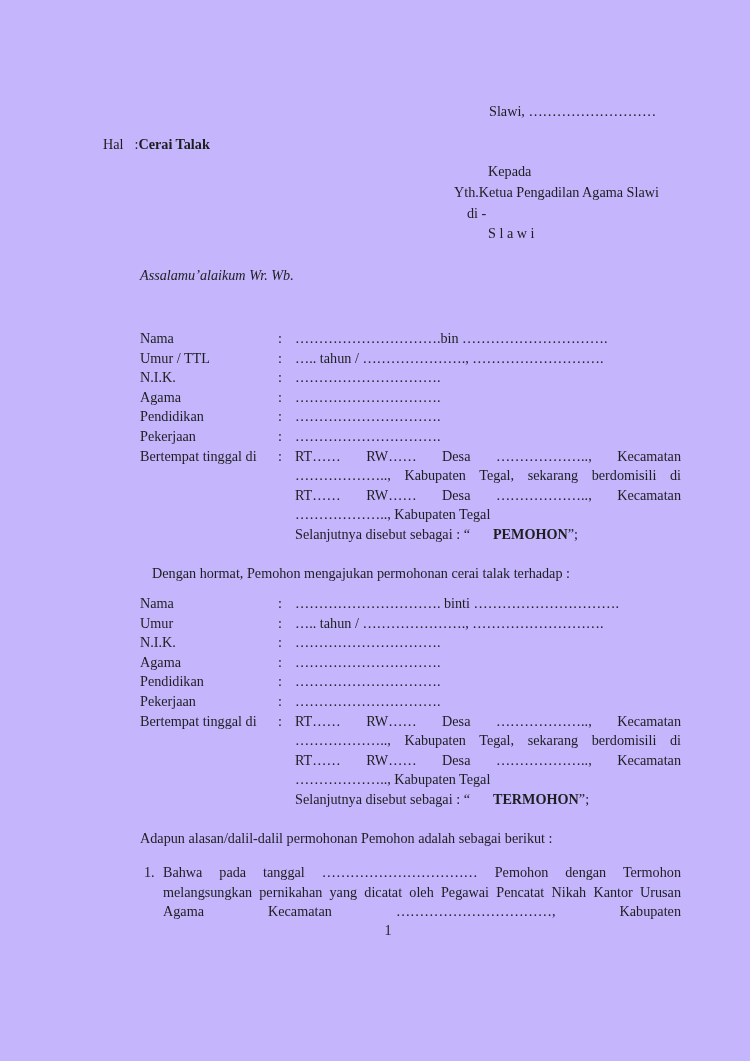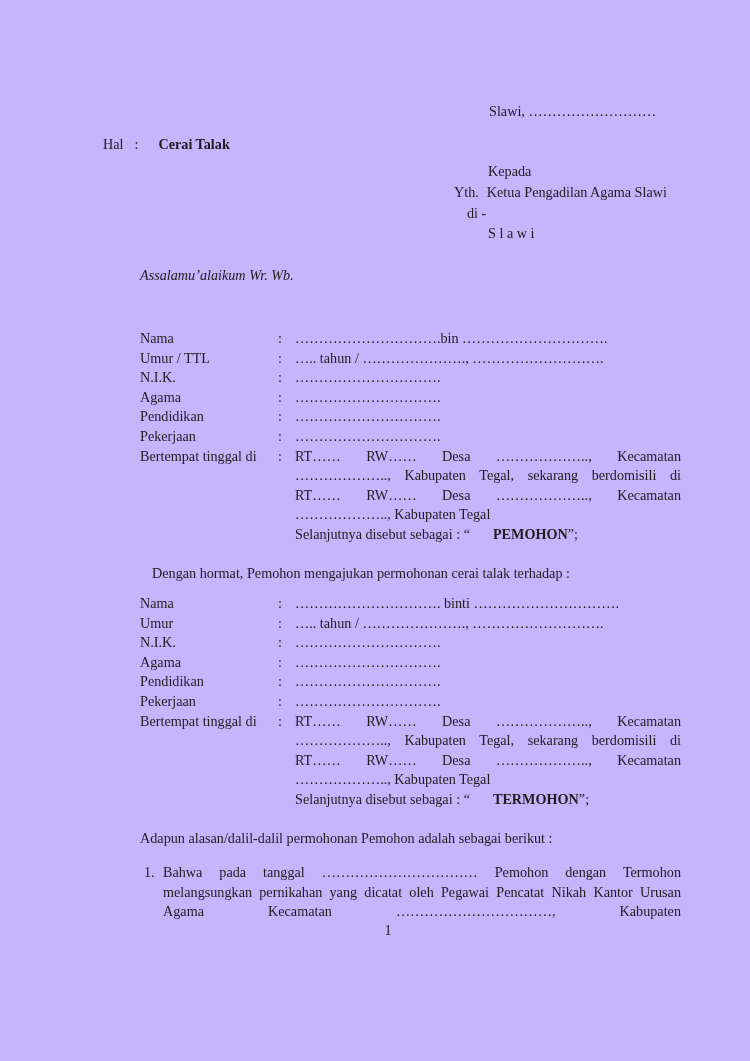--- a/index.html
+++ b/index.html
@@ -13,25 +13,25 @@
     line-height: 19.6px;
     color: #1e1e1e;
     overflow: hidden;
   }
   .abs { position: absolute; }
 
   
   #date-line   { left: 489px; top: 102px; }
   #subject     { left: 103px; top: 135px; }
   #subject .colon { margin-left: 11px; }
-  #subject .title { margin-left: 20px; font-weight: bold; }
+  #subject .title { margin-left: 0; font-weight: bold; }
   #recipient   { left: 454px; top: 161px; line-height: 20.8px; }
   #recipient .ind-lg { padding-left: 34px; }
   #recipient .ind-sm { padding-left: 13px; }
-  #recipient .addressee { margin-left: 8px; }
+  #recipient .addressee { }
 
   #salutation  { left: 140px; top: 266px; font-style: italic; text-align: right; }
   #intro       { left: 140px; top: 300px; }
   #request-intro { left: 152px; top: 564px; text-align: center; }
   #reasons-intro { left: 140px; top: 829px; }
 
   
   .fields { left: 140px; width: 541px; }
   #fields-pemohon  { top: 329px; }
   #fields-termohon { top: 594px; }

